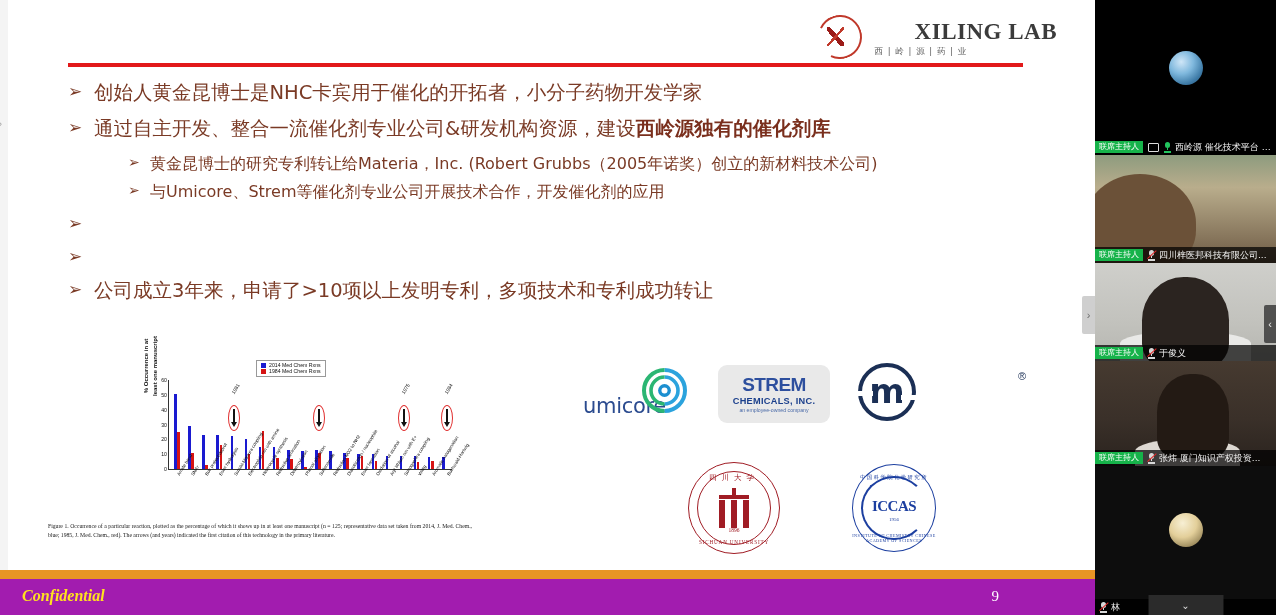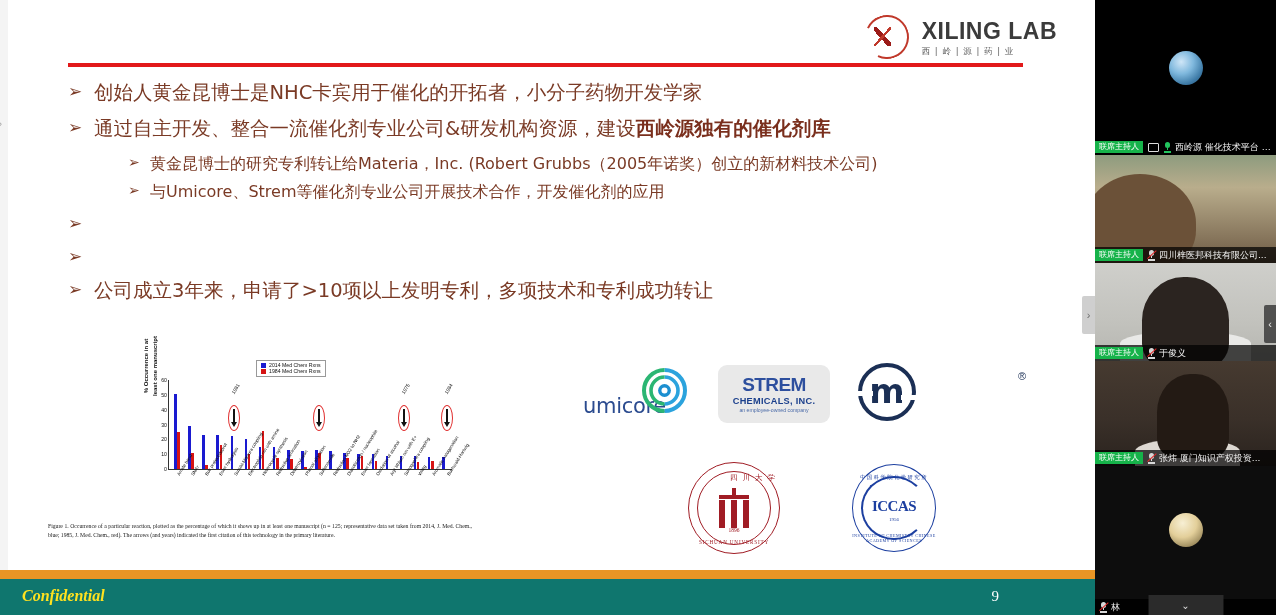--- a/index.html
+++ b/index.html
@@ -61,21 +61,22 @@
   }
   .logo-mark .tick {
     position: absolute; left: 13px; top: 15px;
     width: 17px; height: 19px;
     background: linear-gradient(to bottom right, transparent 46%, #c0392b 46%, #c0392b 56%, transparent 56%),
                 linear-gradient(to bottom left, transparent 42%, #9b1b18 42%, #9b1b18 60%, transparent 60%);
   }
   .logo-text { display: flex; flex-direction: column; line-height: 1; }
   .logo-top {
     font-size: 23px; font-weight: bold; color: #3b3b3b; letter-spacing: 0.5px;
-    font-family: Liberation Sans, sans-serif;
+    font-family: Liberation Serif, serif;
+    margin-left: 40px;
   }
   .logo-sub {
     margin-top: 4px; font-size: 8.5px; color: #5a5a5a; letter-spacing: 1px;
     font-family: "DejaVu Sans", sans-serif;
   }
 
   
   .bullets { position: absolute; left: 68px; top: 80px; width: 1000px; }
   .b-row { display: flex; align-items: flex-start; font-family: "DejaVu Sans", sans-serif; }
   .b1 {
@@ -236,21 +237,21 @@
   .scu .gate {
     position: absolute; left: 31px; top: 26px; width: 30px; height: 40px;
     background:
       linear-gradient(#a01c24,#a01c24) 0 12px/6px 28px no-repeat,
       linear-gradient(#a01c24,#a01c24) 12px 12px/6px 28px no-repeat,
       linear-gradient(#a01c24,#a01c24) 24px 12px/6px 28px no-repeat,
       linear-gradient(#a01c24,#a01c24) 0 7px/30px 4px no-repeat,
       linear-gradient(#a01c24,#a01c24) 13px 0/4px 8px no-repeat;
   }
   .scu .top-cn {
-    position: absolute; left: 0; right: 0; top: 11px; text-align: right;
+    position: absolute; left: 0; right: 0; top: 11px; text-align: center;
     font-size: 7.5px; color: #a01c24; letter-spacing: 5px;
     font-family: "DejaVu Sans", sans-serif;
   }
   .scu .year {
     position: absolute; left: 0; right: 0; bottom: 21px; text-align: center;
     font-size: 5.5px; color: #a01c24; font-family: "Liberation Serif", serif;
   }
   .scu .bot-en {
     position: absolute; left: 0; right: 0; bottom: 9px; text-align: center;
     font-size: 5.2px; color: #a01c24; letter-spacing: 0.8px;
@@ -282,21 +283,21 @@
   }
   .iccas .en {
     position: absolute; left: 0; right: 0; bottom: 11px; text-align: center;
     font-size: 4.2px; color: #1c3fa0; letter-spacing: 0.4px;
     font-family: "Liberation Serif", serif;
   }
 
   
   #footer {
     position: absolute; left: 0; bottom: 0; width: 1095px; height: 45px;
-    background: #0f766e;
+    background: #a21caf;
   }
   #footer .stripe {
     position: absolute; left: 0; top: 0; width: 100%; height: 9px;
     background: #e89525;
   }
   #footer .conf {
     position: absolute; left: 22px; top: 17px;
     font-size: 16px; font-style: italic; font-weight: bold; color: #ffe21f;
     font-family: "Liberation Serif", serif;
   }

